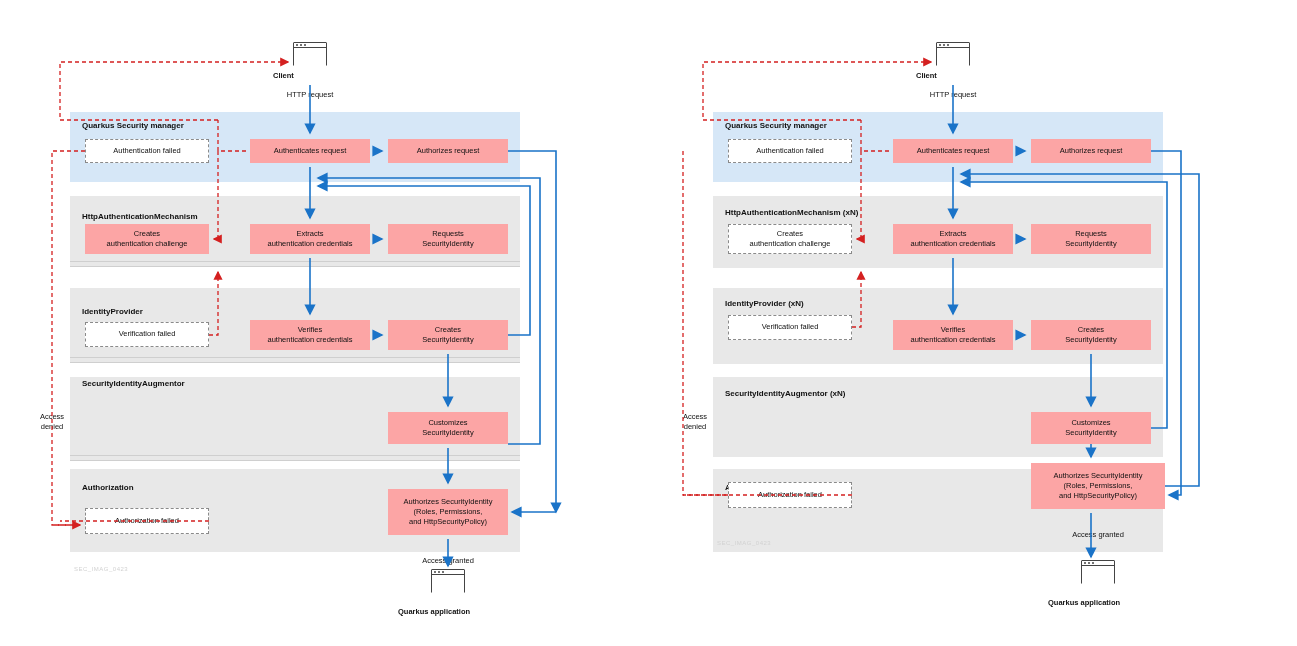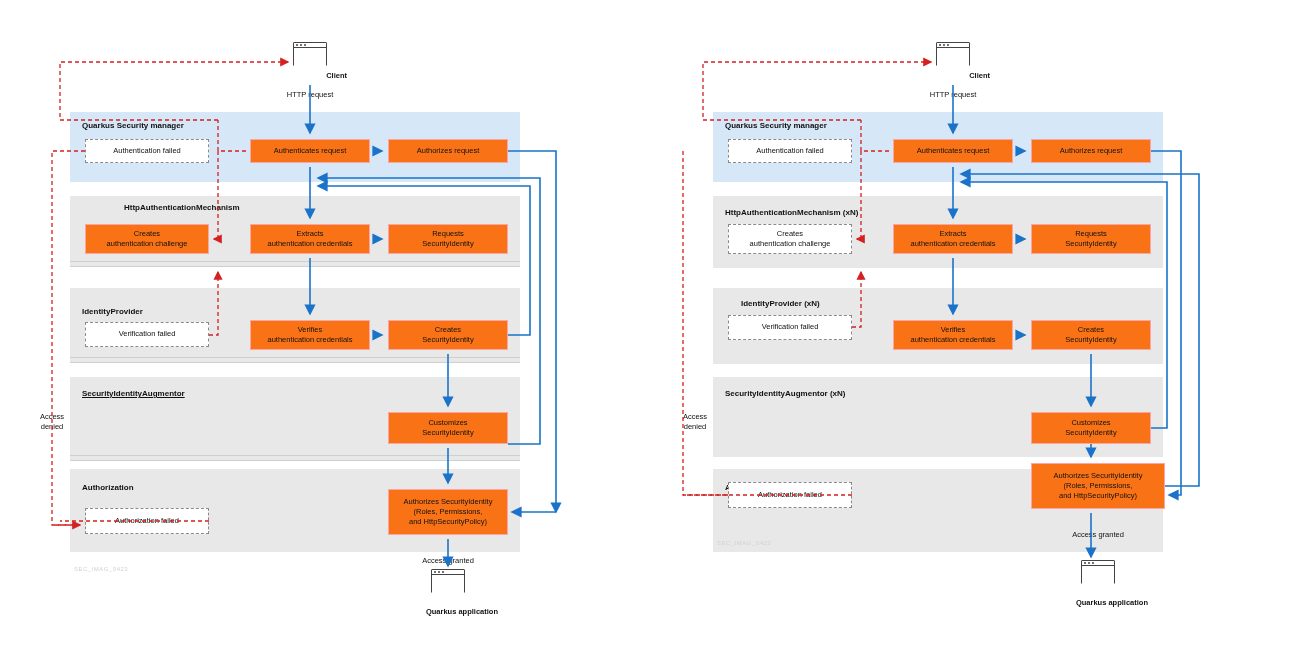--- a/index.html
+++ b/index.html
@@ -52,21 +52,21 @@
   .band-title {
     position: absolute;
     font-size: 8px;
     font-weight: bold;
     color: #111111;
     white-space: nowrap;
   }
   .node {
     position: absolute;
     box-sizing: border-box;
-    background: #f97316;
+    background: #fca5a5;
     border: 1px solid #fca5a5;
     display: flex;
     align-items: center;
     justify-content: center;
     text-align: center;
     font-size: 7.5px;
     line-height: 1.35;
     color: #111111;
     padding: 2px;
   }
@@ -119,48 +119,48 @@
   }
   .device .screen {
     height: 100%;
     background: #ffffff;
   }
   .device-label {
     position: absolute;
     font-size: 7.5px;
     font-weight: bold;
     color: #111111;
-    text-align: right;
+    text-align: left;
     white-space: nowrap;
   }
 </style>
 </head>
 <body>
 
 <div class="canvas">
 
   <div class="diagram" id="diagram-left" style="left:0px;">
 
     <div class="band blue" style="left:70px; top:112px; width:450px; height:70px;"></div>
     <div class="band-title" style="left:82px; top:121px;">Quarkus Security manager</div>
 
     <div class="band-stack-line" style="left:70px; top:262px; width:450px; height:5px;"></div>
     <div class="band-stack-line" style="left:70px; top:257px; width:450px; height:5px;"></div>
     <div class="band grey" style="left:70px; top:196px; width:450px; height:62px;"></div>
-    <div class="band-title" style="left:82px; top:203px;margin-left:42px;">HttpAuthenticationMechanism</div>
+    <div class="band-title" style="left:82px; top:212px;">HttpAuthenticationMechanism</div>
 
     <div class="band-stack-line" style="left:70px; top:358px; width:450px; height:5px;"></div>
     <div class="band-stack-line" style="left:70px; top:353px; width:450px; height:5px;"></div>
     <div class="band grey" style="left:70px; top:288px; width:450px; height:66px;"></div>
     <div class="band-title" style="left:82px; top:307px;">IdentityProvider</div>
 
     <div class="band-stack-line" style="left:70px; top:456px; width:450px; height:5px;"></div>
     <div class="band-stack-line" style="left:70px; top:451px; width:450px; height:5px;"></div>
     <div class="band grey" style="left:70px; top:377px; width:450px; height:75px;"></div>
-    <div class="band-title" style="left:82px; top:389px;text-decoration:underline;">SecurityIdentityAugmentor</div>
+    <div class="band-title" style="left:82px; top:379px;">SecurityIdentityAugmentor</div>
 
     <div class="band grey" style="left:70px; top:469px; width:450px; height:83px;"></div>
     <div class="band-title" style="left:82px; top:483px;">Authorization</div>
 
     <div class="watermark" style="left:74px; top:566px;">SEC_IMAG_0423</div>
 
     <div class="device" style="left:293px; top:42px;">
       <div class="bar">
           <i></i>
           <i></i>
@@ -228,21 +228,21 @@
 
   <div class="diagram" id="diagram-right" style="left:643px;">
 
     <div class="band blue" style="left:70px; top:112px; width:450px; height:70px;"></div>
     <div class="band-title" style="left:82px; top:121px;">Quarkus Security manager</div>
 
     <div class="band grey" style="left:70px; top:196px; width:450px; height:72px;"></div>
     <div class="band-title" style="left:82px; top:208px;">HttpAuthenticationMechanism  (xN)</div>
 
     <div class="band grey" style="left:70px; top:288px; width:450px; height:76px;"></div>
-    <div class="band-title" style="left:98px; top:299px;">IdentityProvider  (xN)</div>
+    <div class="band-title" style="left:82px; top:299px;">IdentityProvider  (xN)</div>
 
     <div class="band grey" style="left:70px; top:377px; width:450px; height:80px;"></div>
     <div class="band-title" style="left:82px; top:389px;">SecurityIdentityAugmentor  (xN)</div>
 
     <div class="band grey" style="left:70px; top:469px; width:450px; height:83px;"></div>
     <div class="band-title" style="left:82px; top:483px;">Authorization</div>
 
     <div class="watermark" style="left:74px; top:540px;">SEC_IMAG_0423</div>
 
     <div class="device" style="left:293px; top:42px;">

